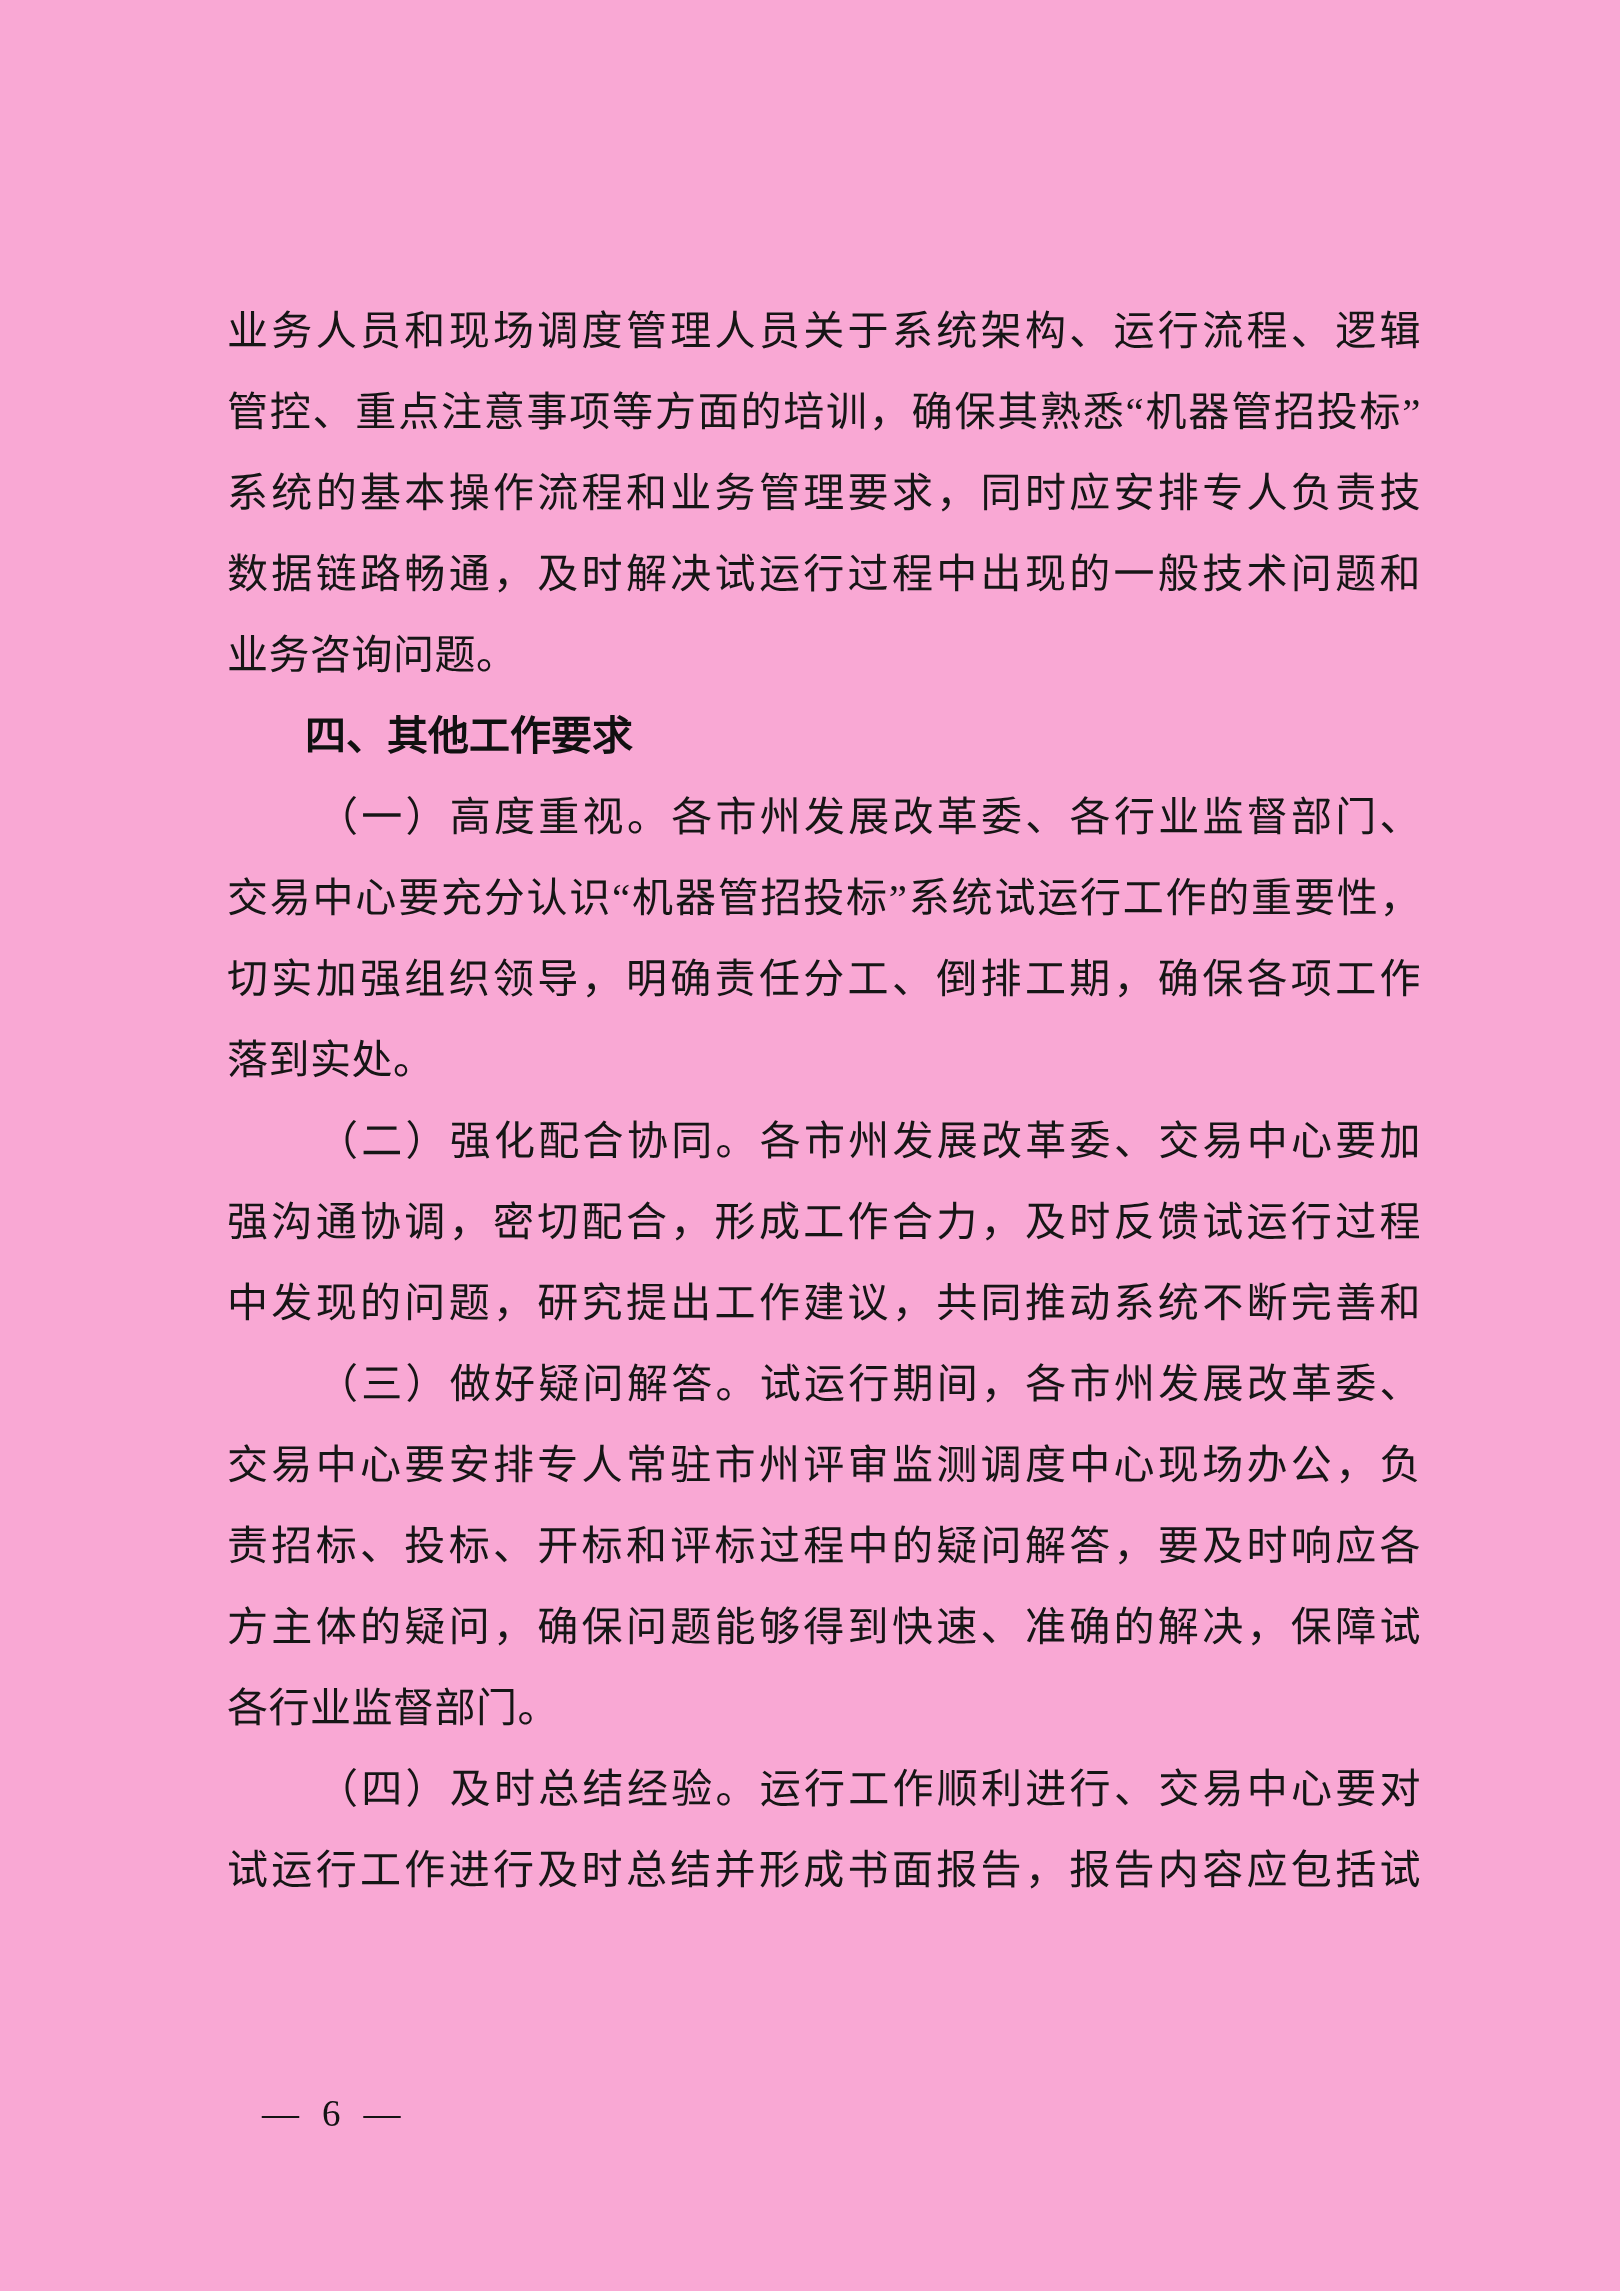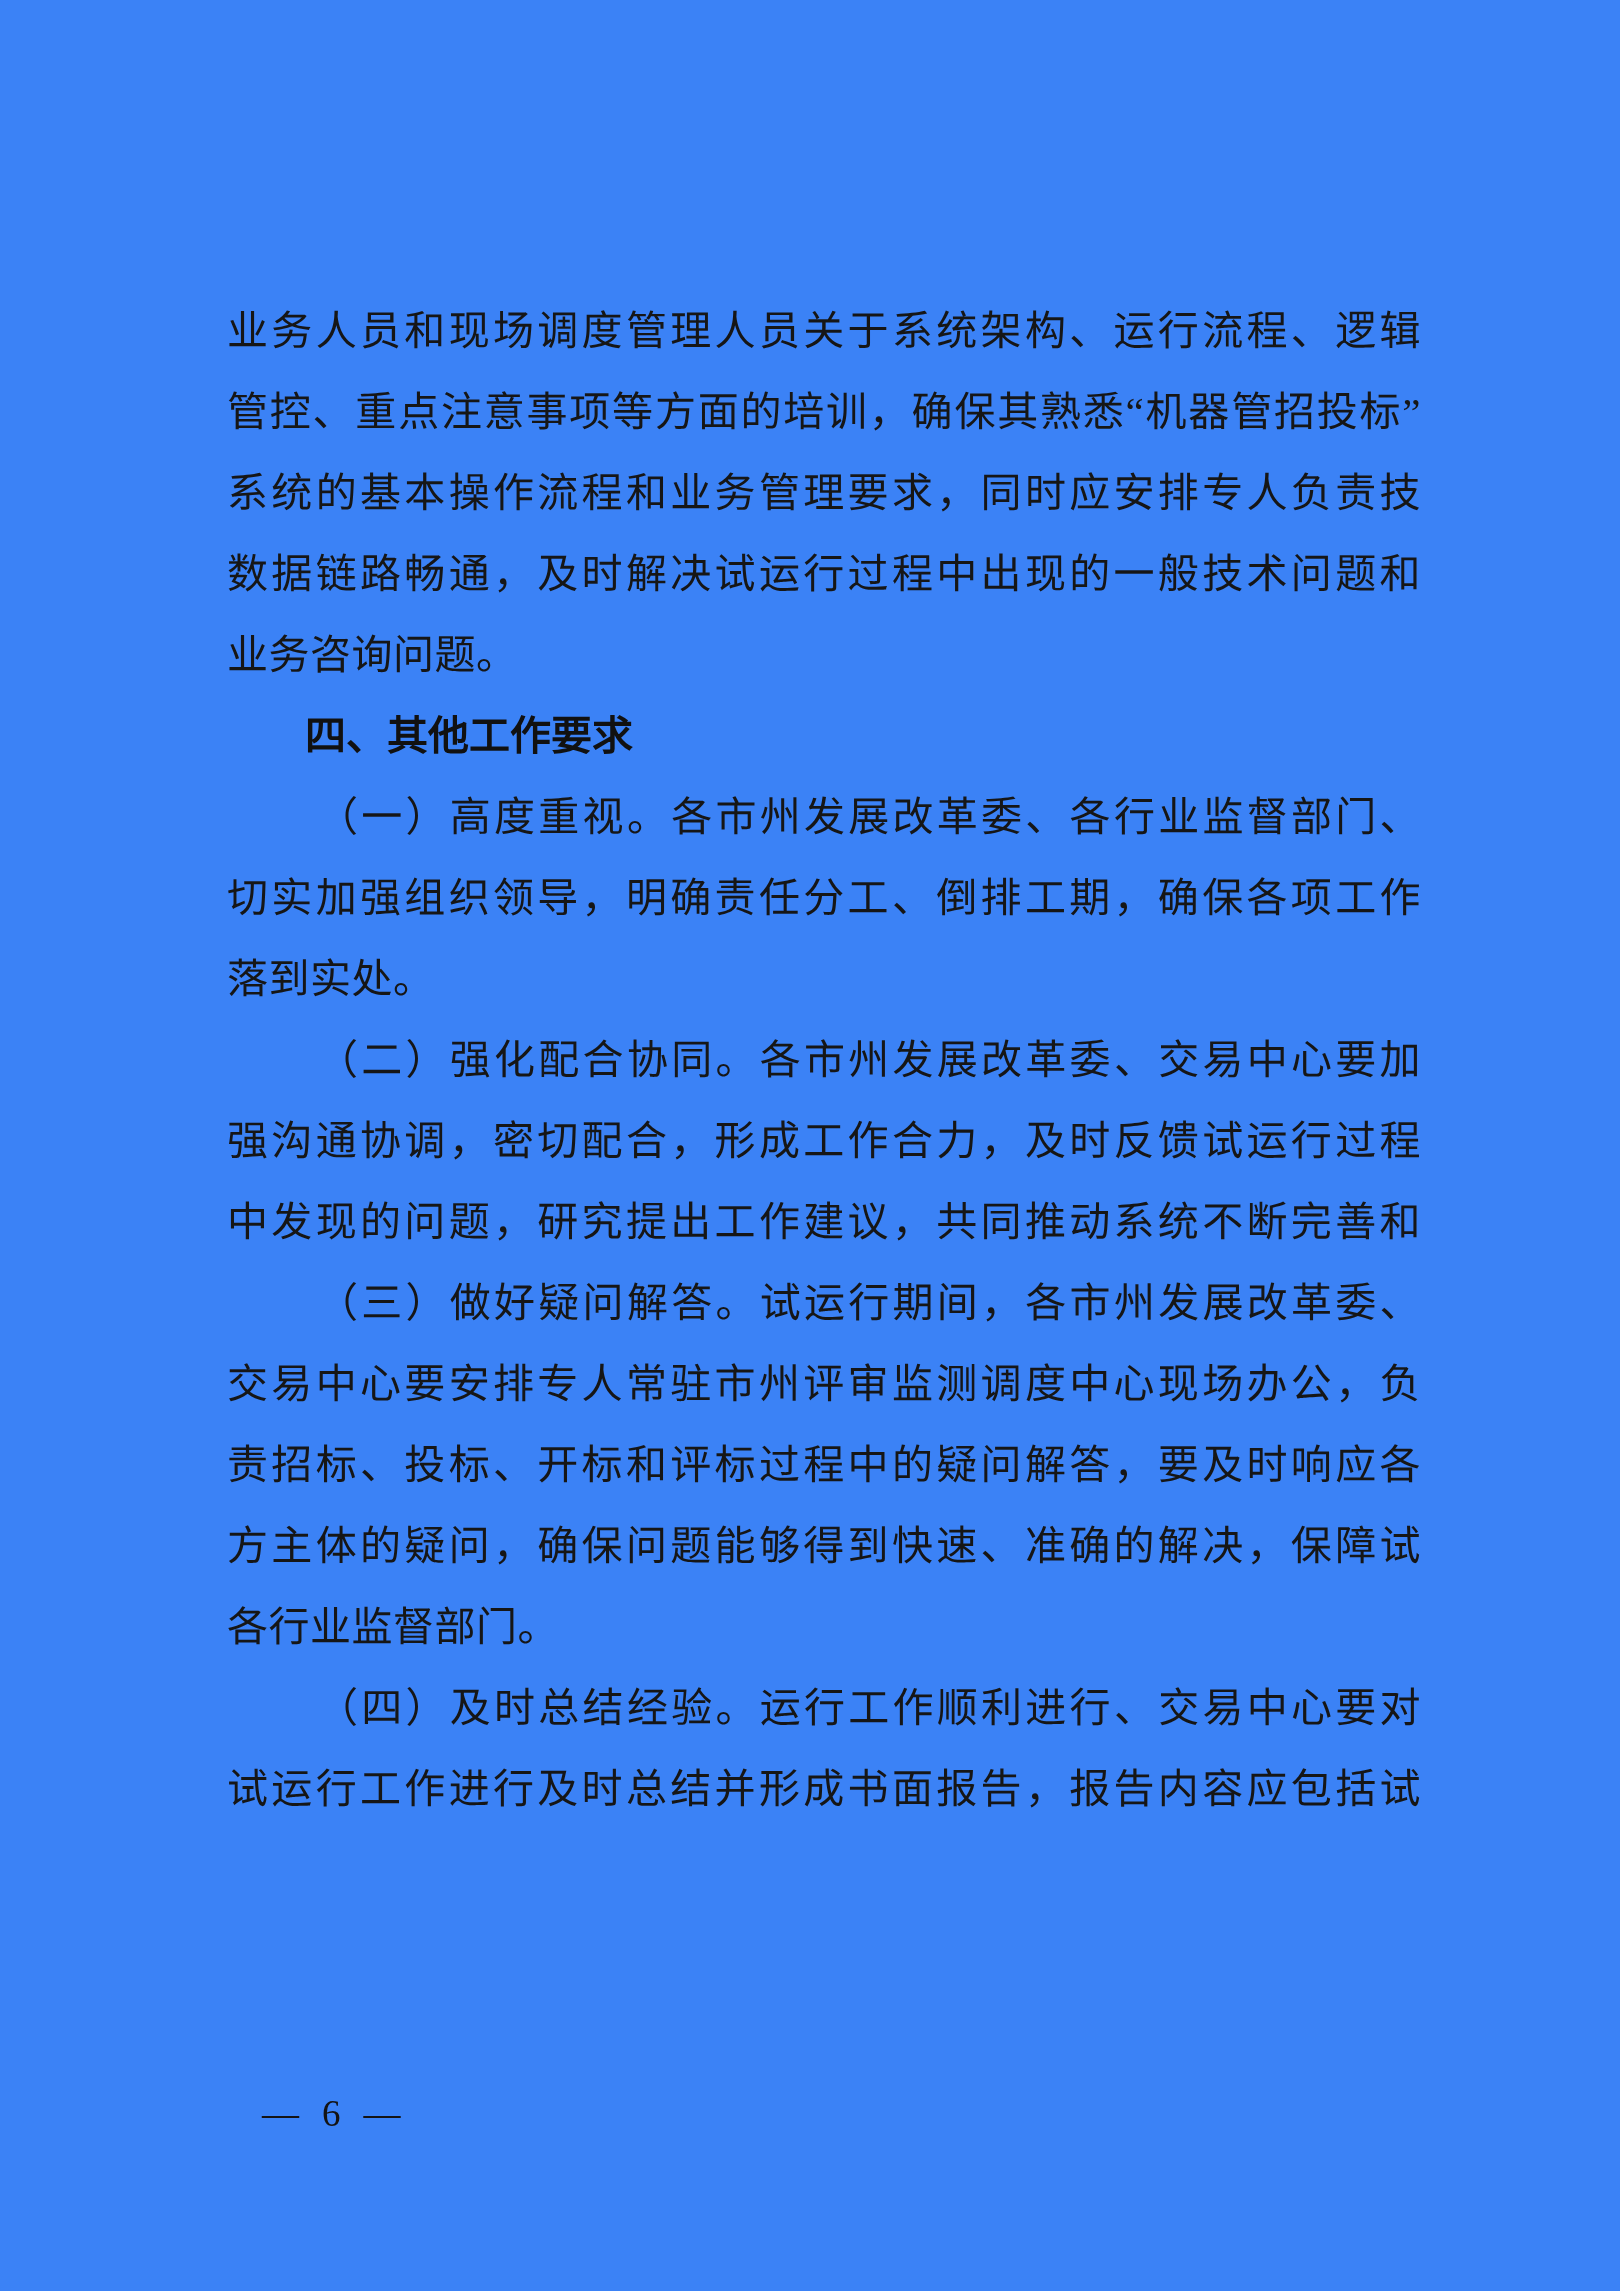--- a/index.html
+++ b/index.html
@@ -4,21 +4,21 @@
 <style>
   html,body{margin:0;padding:0;}
   body{
     width:1620px;height:2292px;
     background:#f2f2f0;
     font-family:"Liberation Serif","DejaVu Serif",serif;
   }
   .page{
     position:relative;
     width:1620px;height:2292px;
-    background:#3b82f6;
+    background:#f9a8d4;
     color:#161616;
     overflow:hidden;
   }
   .doc-body{
     position:absolute;
     left:227px;top:291px;
     width:1194px;
   }
   .ln{
     font-size:41px;
@@ -69,20 +69,21 @@
 
     <div class="ln">业务人员和现场调度管理人员关于系统架构、运行流程、逻辑</div>
     <div class="ln">管控、重点注意事项等方面的培训，确保其熟悉“机器管招投标”</div>
     <div class="ln">系统的基本操作流程和业务管理要求，同时应安排专人负责技</div>
     <div class="ln">数据链路畅通，及时解决试运行过程中出现的一般技术问题和</div>
     <div class="ln end">业务咨询问题。</div>
 
     <div class="heading">四、其他工作要求</div>
 
     <div class="ln first"><span class="lead">（一）高度重视。</span><span>各市州发展改革委、各行业监督部门、</span></div>
+    <div class="ln">交易中心要充分认识“机器管招投标”系统试运行工作的重要性，</div>
     <div class="ln">切实加强组织领导，明确责任分工、倒排工期，确保各项工作</div>
     <div class="ln end">落到实处。</div>
 
     <div class="ln first"><span class="lead">（二）强化配合协同。</span><span>各市州发展改革委、交易中心要加</span></div>
     <div class="ln">强沟通协调，密切配合，形成工作合力，及时反馈试运行过程</div>
     <div class="ln">中发现的问题，研究提出工作建议，共同推动系统不断完善和</div>
 
     <div class="ln first"><span class="lead">（三）做好疑问解答。</span><span>试运行期间，各市州发展改革委、</span></div>
     <div class="ln">交易中心要安排专人常驻市州评审监测调度中心现场办公，负</div>
     <div class="ln">责招标、投标、开标和评标过程中的疑问解答，要及时响应各</div>

